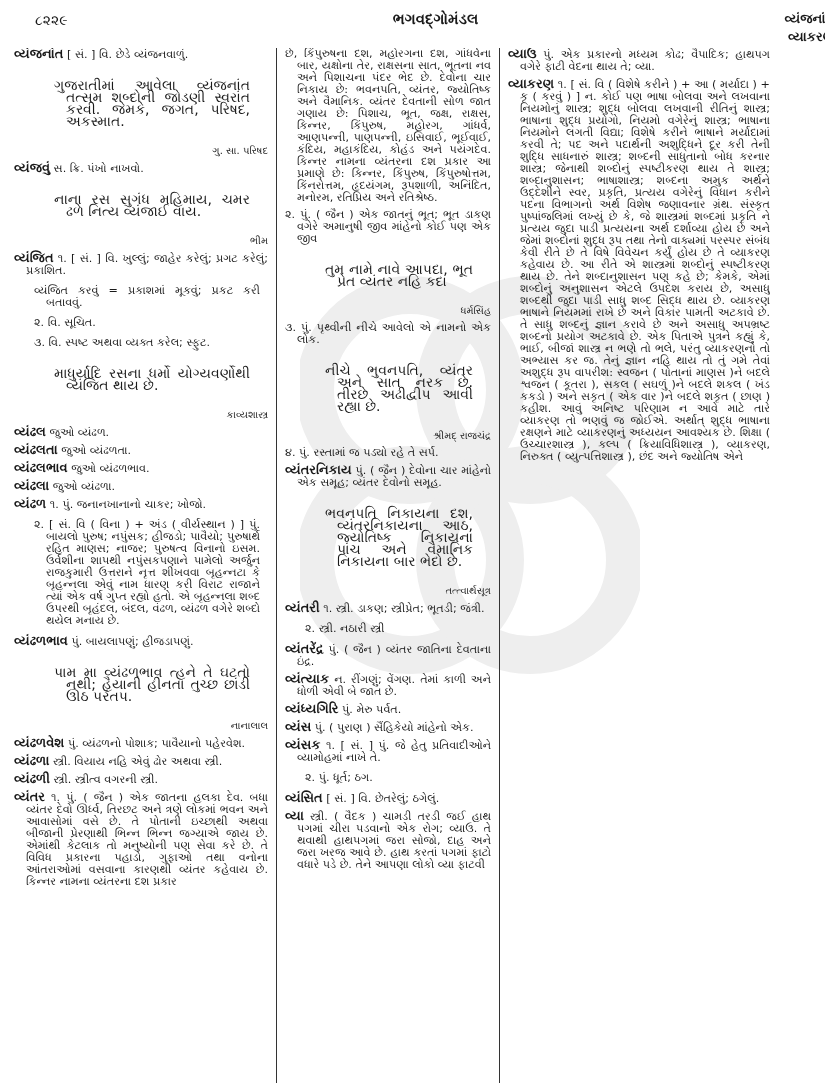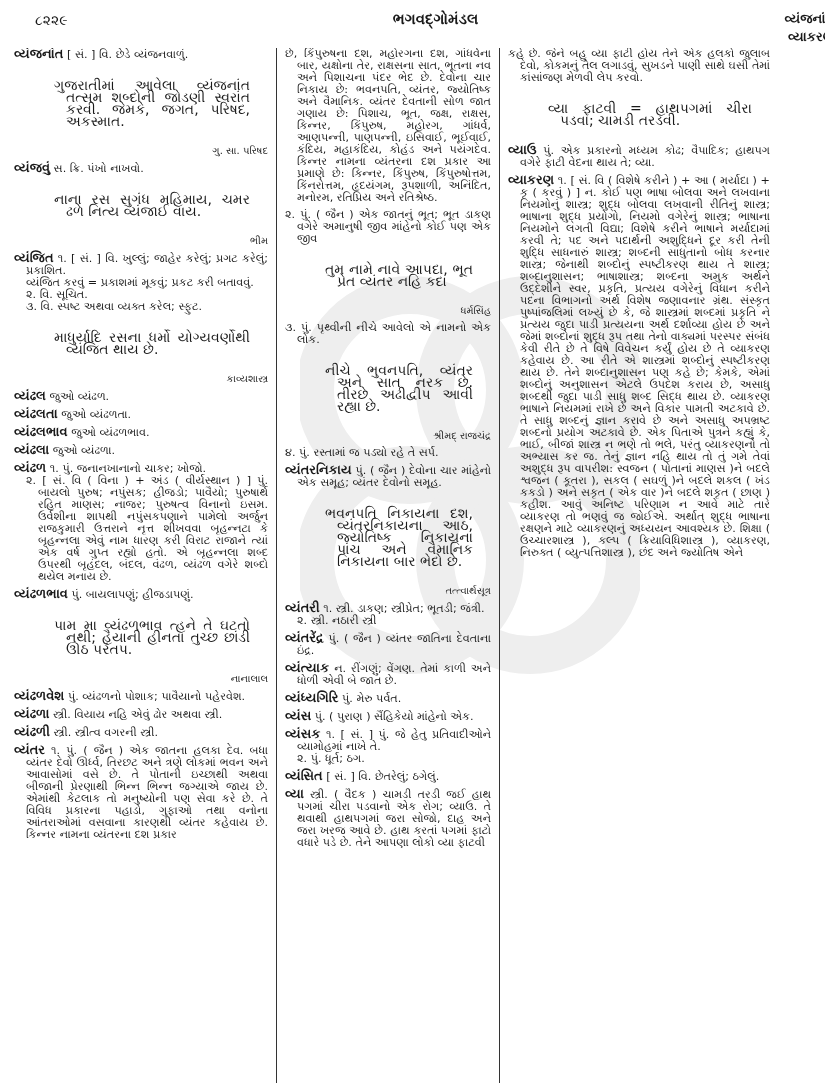--- a/index.html
+++ b/index.html
@@ -22,21 +22,21 @@
   }
   .col {
     box-sizing: border-box; padding: 0 8px; font-size: 11.2px; line-height: 12px;
     text-align: justify; overflow: hidden;
   }
   .col1 { width: 262px; padding-left: 0; }
   .col2 { width: 224px; border-left: 1.5px solid #333; border-right: 1.5px solid #333; }
   .col3 { width: 270px; padding-right: 0; }
   .entry { margin: 0 0 5px 0; padding-left: 12px; text-indent: -12px; }
   .hw { font-weight: bold; font-size: 13px; }
-  .sub { padding-left: 12px; margin: 0; }
+  .sub { padding-left: 12px; margin: 8px; }
   .quote { padding-left: 22px; font-size: 14px; margin: 18px; }
   .src { text-align: right; font-size: 10px; margin: 0; }
 </style>
 </head>
 <body>
 
 <div class="header">
   <span class="page-num">૮૨૨૯</span>
   <span class="book-title">ભગવદ્ગોમંડલ</span>
   <div class="guide-words">
@@ -79,17 +79,16 @@
       <div class="entry"><span class="hw">વ્યંતરી</span> <span>૧. સ્ત્રી. ડાકણ; સ્ત્રીપ્રેત; ભૂતડી; જંત્રી.</span><div class="sub">૨. સ્ત્રી. નઠારી સ્ત્રી</div></div>
       <div class="entry"><span class="hw">વ્યંતરેંદ્ર</span> <span>પું. ( જૈન ) વ્યંતર જાતિના દેવતાના ઇંદ્ર.</span></div>
       <div class="entry"><span class="hw">વ્યંત્યાક</span> <span>ન. રીંગણું; વેંગણ. તેમાં કાળી અને ધોળી એવી બે જાત છે.</span></div>
       <div class="entry"><span class="hw">વ્યંધ્યગિરિ</span> <span>પું. મેરુ પર્વત.</span></div>
       <div class="entry"><span class="hw">વ્યંસ</span> <span>પું. ( પુરાણ ) સૈંહિકેયો માંહેનો એક.</span></div>
       <div class="entry"><span class="hw">વ્યંસક</span> <span>૧. [ સં. ] પું. જે હેતુ પ્રતિવાદીઓને વ્યામોહમાં નાખે તે.</span><div class="sub">૨. પું. ધૂર્ત; ઠગ.</div></div>
       <div class="entry"><span class="hw">વ્યંસિત</span> <span>[ સં. ] વિ. છેતરેલું; ઠગેલું.</span></div>
       <div class="entry"><span class="hw">વ્યા</span> <span>સ્ત્રી. ( વૈદક ) ચામડી તરડી જઈ હાથ પગમાં ચીરા પડવાનો એક રોગ; વ્યાઉ. તે થવાથી હાથપગમાં જરા સોજો, દાહ અને જરા ખરજ આવે છે. હાથ કરતાં પગમાં ફાટો વધારે પડે છે. તેને આપણા લોકો વ્યા ફાટવી</span></div>
     </div>
   <div class="col col3" id="col2">
-      <div class="entry"><span>કહે છે. જેને બહુ વ્યા ફાટી હોય તેને એક હલકો જુલાબ દેવો, કોકમનું તેલ લગાડવું, સુખડને પાણી સાથે ઘસી તેમાં કાંસાંજણ મેળવી લેપ કરવો.</span><div class="quote">વ્યા ફાટવી = હાથપગમાં ચીરા પડવા; ચામડી તરડવી.</div></div>
       <div class="entry"><span class="hw">વ્યાઉ</span> <span>પું. એક પ્રકારનો મધ્યમ કોઢ; વૈપાદિક; હાથપગ વગેરે ફાટી વેદના થાય તે; વ્યા.</span></div>
       <div class="entry"><span class="hw">વ્યાકરણ</span> <span>૧. [ સં. વિ ( વિશેષે કરીને ) + આ ( મર્યાદા ) + કૃ ( કરવું ) ] ન. કોઈ પણ ભાષા બોલવા અને લખવાના નિયમોનું શાસ્ત્ર; શુદ્ધ બોલવા લખવાની રીતિનું શાસ્ત્ર; ભાષાના શુદ્ધ પ્રયોગો, નિયમો વગેરેનું શાસ્ત્ર; ભાષાના નિયમોને લગતી વિદ્યા; વિશેષે કરીને ભાષાને મર્યાદામાં કરવી તે; પદ અને પદાર્થની અશુદ્ધિને દૂર કરી તેની શુદ્ધિ સાધનારું શાસ્ત્ર; શબ્દની સાધુતાનો બોધ કરનાર શાસ્ત્ર; જેનાથી શબ્દોનું સ્પષ્ટીકરણ થાય તે શાસ્ત્ર; શબ્દાનુશાસન; ભાષાશાસ્ત્ર; શબ્દના અમુક અર્થને ઉદ્દેશીને સ્વર, પ્રકૃતિ, પ્રત્યય વગેરેનું વિધાન કરીને પદના વિભાગનો અર્થ વિશેષ જણાવનાર ગ્રંથ. સંસ્કૃત પુષ્પાંજલિમાં લખ્યું છે કે, જે શાસ્ત્રમાં શબ્દમાં પ્રકૃતિ ને પ્રત્યય જુદા પાડી પ્રત્યયના અર્થ દર્શાવ્યા હોય છે અને જેમાં શબ્દોનાં શુદ્ધ રૂપ તથા તેનો વાક્યમાં પરસ્પર સંબંધ કેવી રીતે છે તે વિષે વિવેચન કર્યું હોય છે તે વ્યાકરણ કહેવાય છે. આ રીતે એ શાસ્ત્રમાં શબ્દોનું સ્પષ્ટીકરણ થાય છે. તેને શબ્દાનુશાસન પણ કહે છે; કેમકે, એમાં શબ્દોનું અનુશાસન એટલે ઉપદેશ કરાય છે, અસાધુ શબ્દથી જુદા પાડી સાધુ શબ્દ સિદ્ધ થાય છે. વ્યાકરણ ભાષાને નિયમમાં રાખે છે અને વિકાર પામતી અટકાવે છે. તે સાધુ શબ્દનું જ્ઞાન કરાવે છે અને અસાધુ અપભ્રષ્ટ શબ્દનો પ્રયોગ અટકાવે છે. એક પિતાએ પુત્રને કહ્યું કે, ભાઈ, બીજાં શાસ્ત્ર ન ભણે તો ભલે, પરંતુ વ્યાકરણનો તો અભ્યાસ કર જ. તેનું જ્ઞાન નહિ થાય તો તું ગમે તેવાં અશુદ્ધ રૂપ વાપરીશ: સ્વજન ( પોતાનાં માણસ )ને બદલે શ્વજન ( કૂતરા ), સકલ ( સઘળું )ને બદલે શકલ ( ખંડ કકડો ) અને સકૃત ( એક વાર )ને બદલે શકૃત ( છાણ ) કહીશ. આવું અનિષ્ટ પરિણામ ન આવે માટે તારે વ્યાકરણ તો ભણવું જ જોઈએ. અર્થાત્ શુદ્ધ ભાષાના રક્ષણને માટે વ્યાકરણનું અધ્યયન આવશ્યક છે. શિક્ષા ( ઉચ્ચારશાસ્ત્ર ), કલ્પ ( ક્રિયાવિધિશાસ્ત્ર ), વ્યાકરણ, નિરુક્ત ( વ્યુત્પત્તિશાસ્ત્ર ), છંદ અને જ્યોતિષ એને</span></div>
     </div>
 </div>
 
 </body></html>

